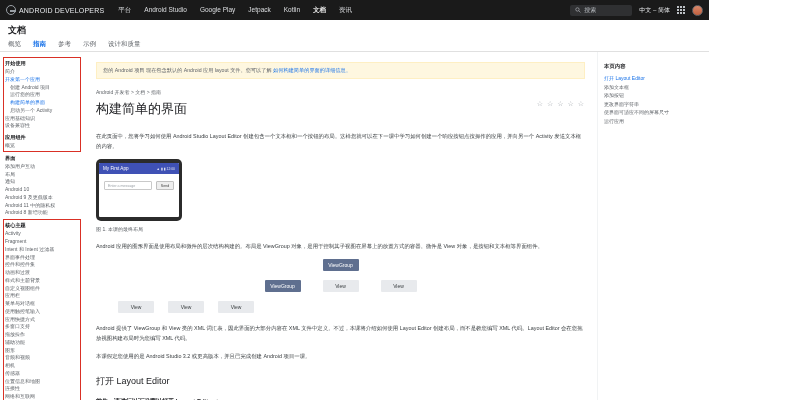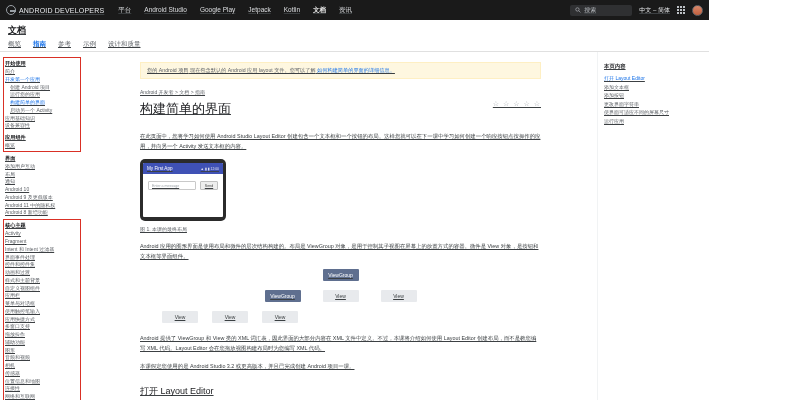--- a/index.html
+++ b/index.html
@@ -4,21 +4,21 @@
 <style>
   * { box-sizing: border-box; }
   html, body {
     margin: 0; padding: 0;
     width: 789px; height: 400px;
     overflow: hidden;
     background: #ffffff;
     font-family: "Liberation Sans", sans-serif;
     color: #3c4043;
   }
-  .page { position: relative; width: 709px; height: 400px; text-decoration: underline; }
+  .page { position: relative; width: 709px; height: 400px; }
 
   
   .topbar {
     height: 20px; background: #1a1a1a; color: #fff;
     display: flex; align-items: center; padding: 0 6px;
     font-size: 6px;
   }
   .brand { display: flex; align-items: center; gap: 3px; margin-right: 14px; }
   .brand-logo {
     display: inline-block; width: 10px; height: 10px; border-radius: 50%;
@@ -52,21 +52,21 @@
   .subhead {
     background: #fff; border-bottom: 1px solid #e0e0e0;
     padding: 4px 8px 0 8px; height: 32px;
   }
   .site-title { font-size: 9px; color: #202124; font-weight: bold; margin-bottom: 3px; }
   .sub-tabs { display: flex; gap: 12px; font-size: 6.5px; color: #5f6368; }
   .sub-tabs .t { padding-bottom: 3px; border-bottom: 2px solid transparent; }
   .sub-tabs .t.active { color: #1a73e8; border-bottom-color: #1a73e8; font-weight: bold; }
 
   
-  .body { display: flex; height: 348px; gap: 44px; }
+  .body { display: flex; height: 348px; }
 
   
   .leftnav {
     width: 82px; padding: 4px 3px 4px 5px; font-size: 5px; line-height: 1.55;
     color: #5f6368; overflow: hidden; background: #fff;
   }
   .nav-block { margin-bottom: 4px; }
   .nav-block.boxed { outline: 1px solid #d93025; outline-offset: 1px; }
   .nav-h { color: #202124; font-weight: bold; font-size: 5.2px; margin: 3px 0 1px; }
   .nav-i { display:block; white-space: nowrap; overflow: hidden; text-overflow: ellipsis; }

